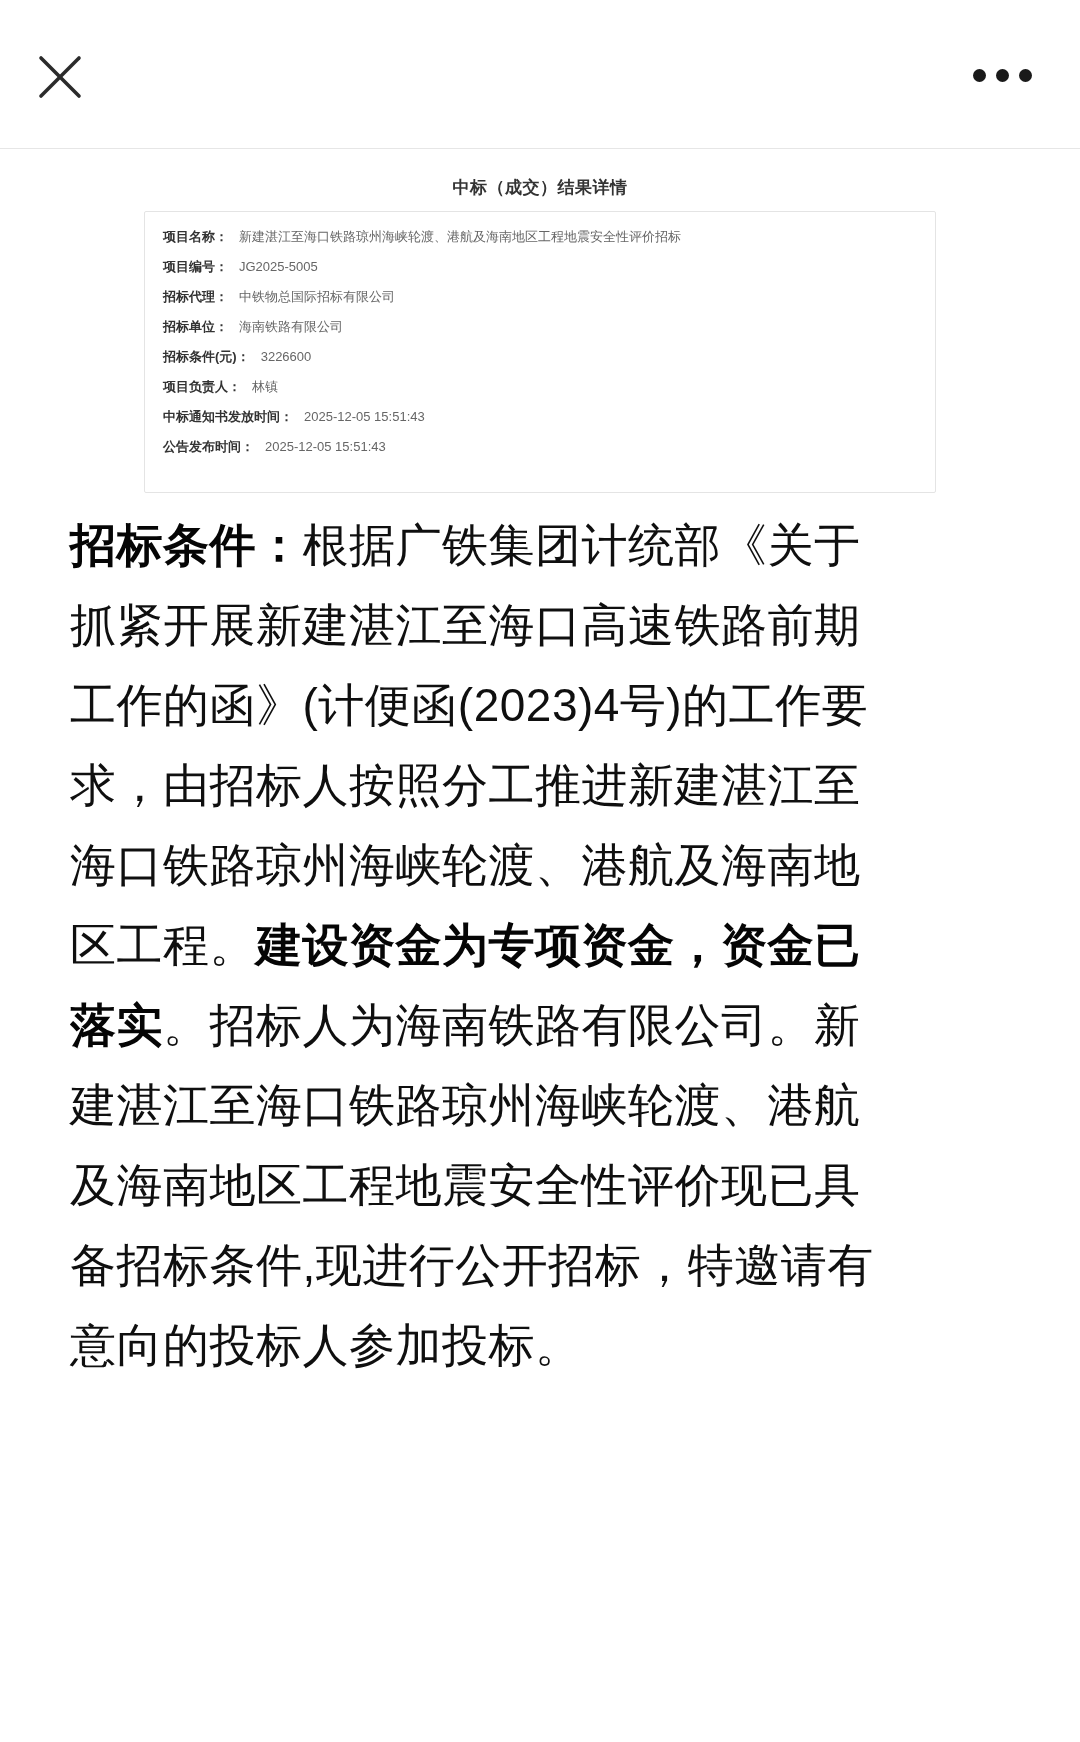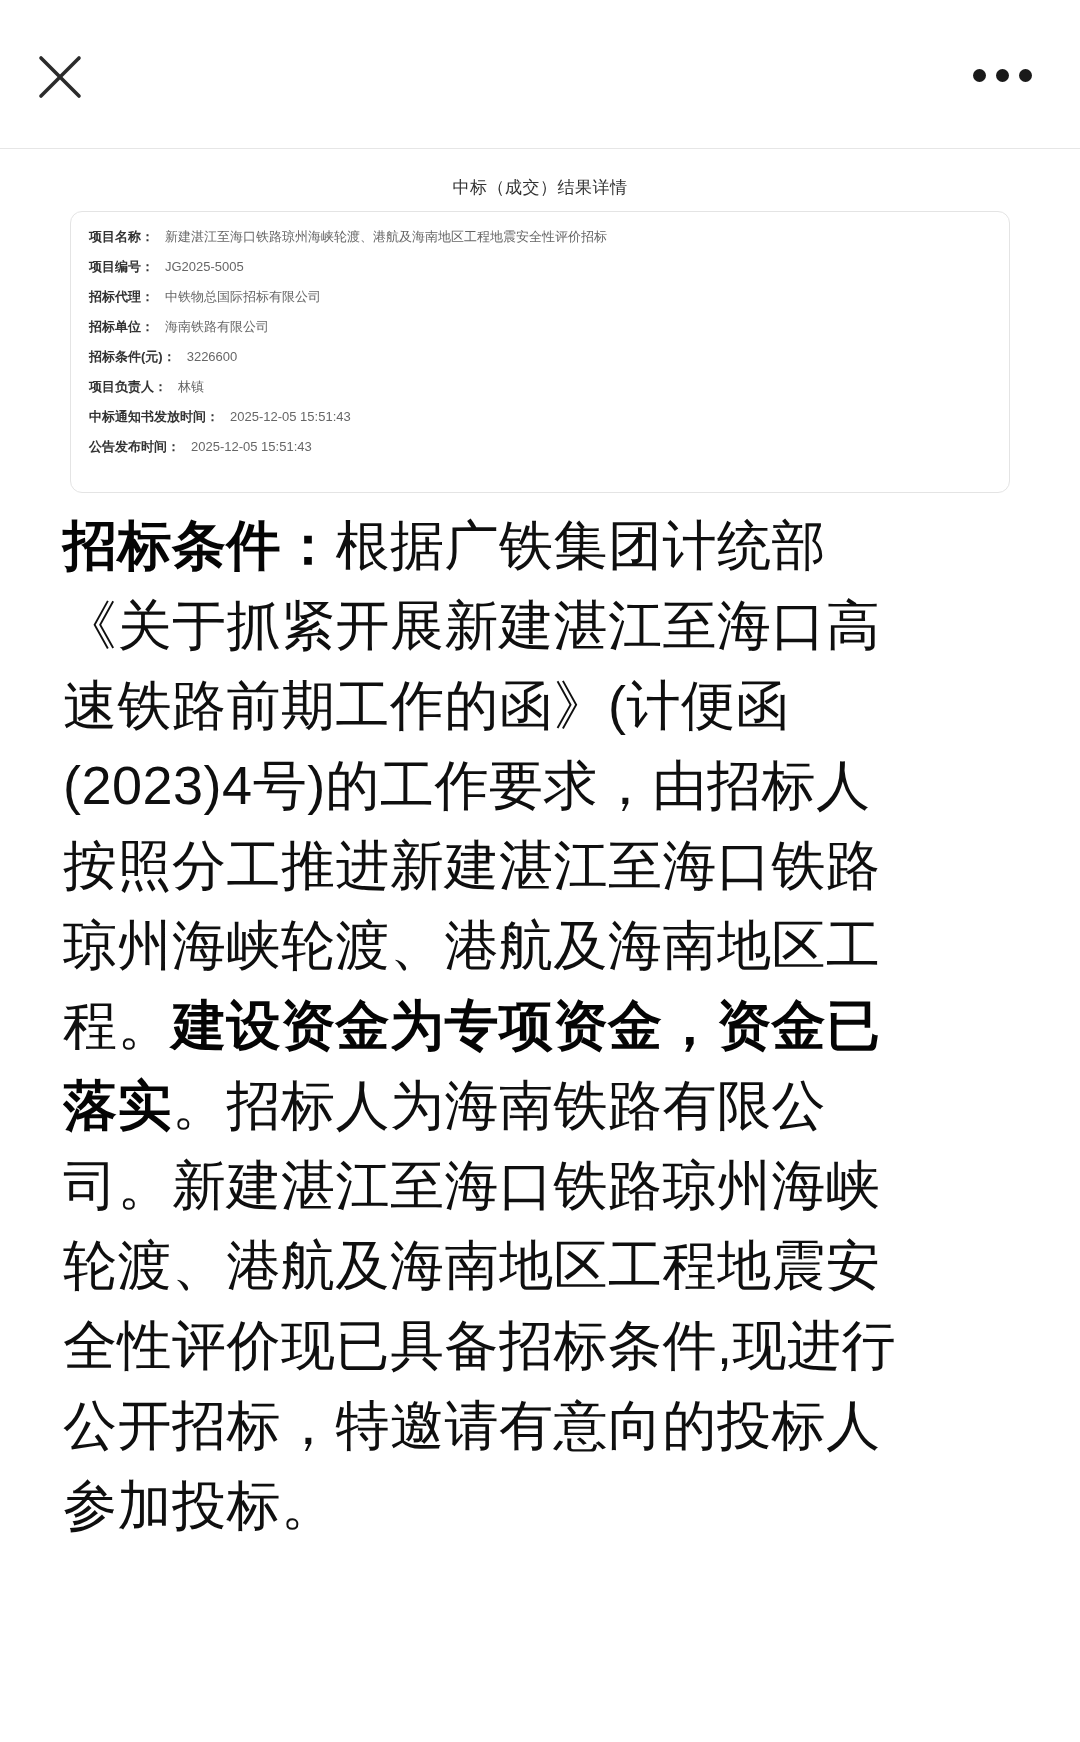--- a/index.html
+++ b/index.html
@@ -35,30 +35,30 @@
   }
   .hdiv{
     height:0;border-bottom:1px solid #e6e6e6;
   }
   
   .doc-title{
     margin:0;
     padding-top:27px;
     height:24px;line-height:24px;
     text-align:center;
-    font-size:17px;font-weight:400;color:#333;
+    font-size:17px;font-weight:700;color:#333;
     letter-spacing:.5px;
   }
   
   .detail-card{
     box-sizing:border-box;
-    width:940px;
+    width:792px;
     margin:11px auto 0 auto;
     border:1px solid #e4e4e4;
-    border-radius:12px;
+    border-radius:2px;
     background:#fff;
     padding:16px 20px 20px 18px;
   }
   .drow{
     line-height:18px;
     margin-bottom:12px;
     font-size:13px;
     white-space:nowrap;
   }
   .drow:last-child{margin-bottom:16px;}
@@ -67,22 +67,22 @@
     margin-right:11px;
   }
   .drow .val{
     color:#666;font-weight:400;
   }
   
   .article{
     padding:0 165px 0 55px;
   }
   .article p{
-    margin:8px;
-    font-size:54px;
+    margin:15px;
+    font-size:46px;
     line-height:80px;
     color:#0f0f0f;
     letter-spacing:.5px;
     word-break:normal;
     overflow-wrap:break-word;
   }
   .article p.p1{margin-top:12px;}
   .article p.p2{margin-top:56px;}
   .article b{font-weight:700;color:#050505;}
 </style>

